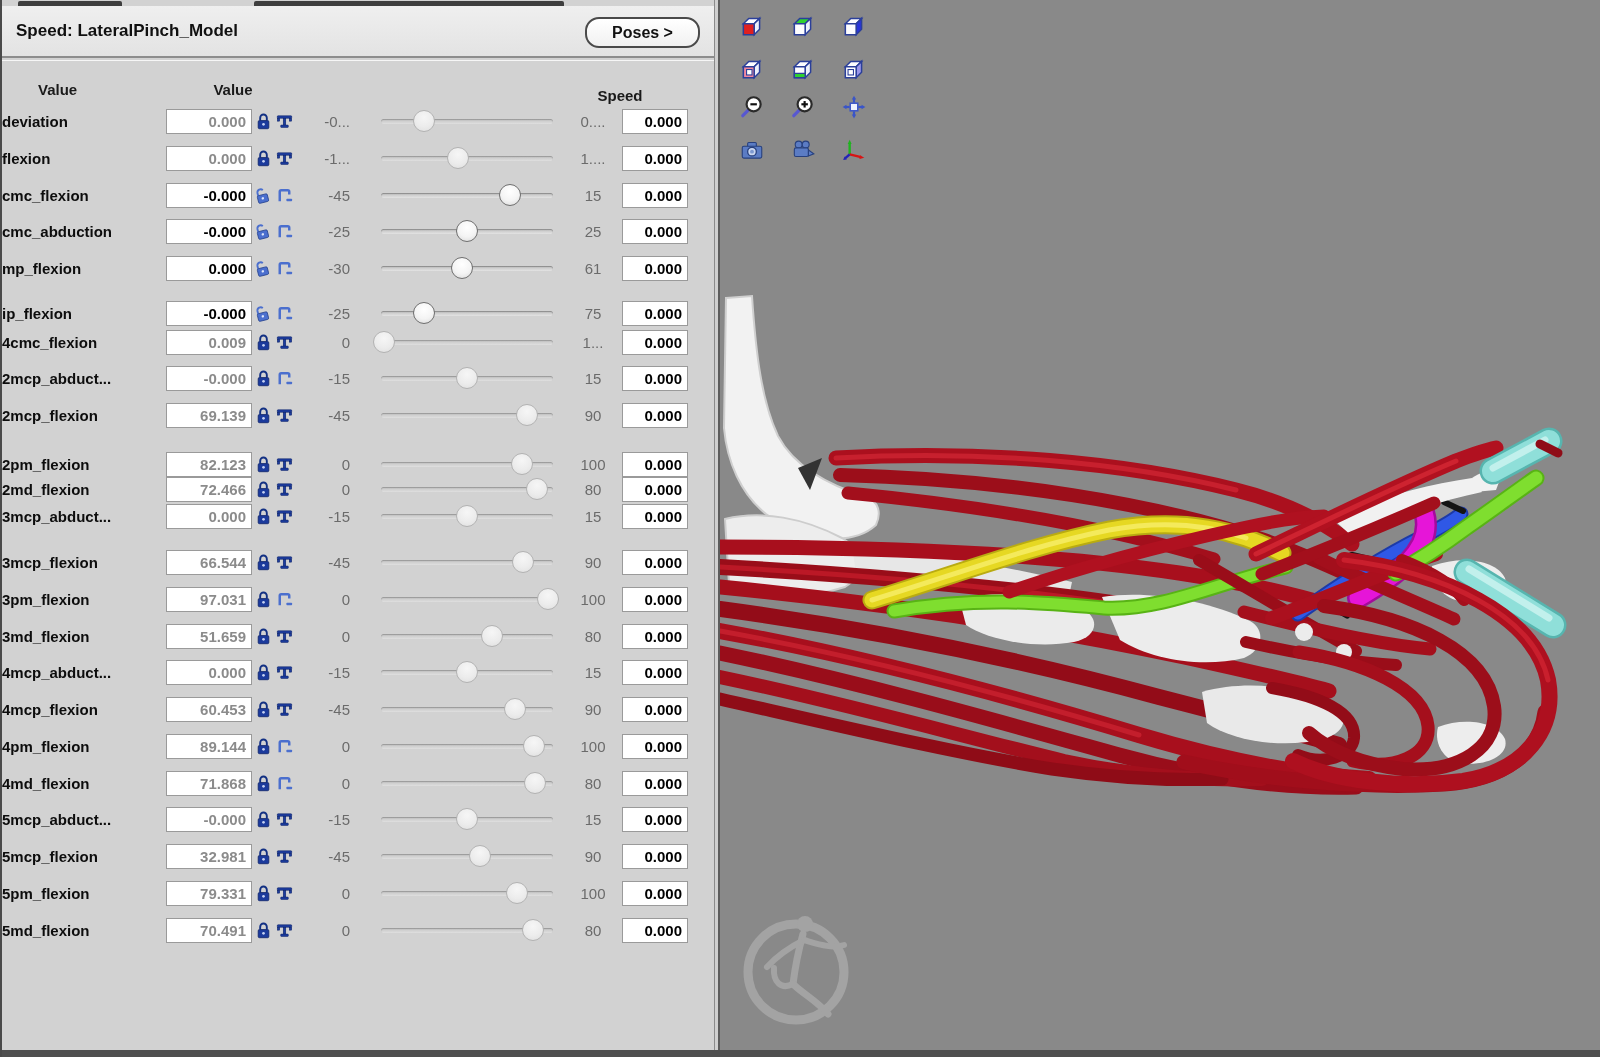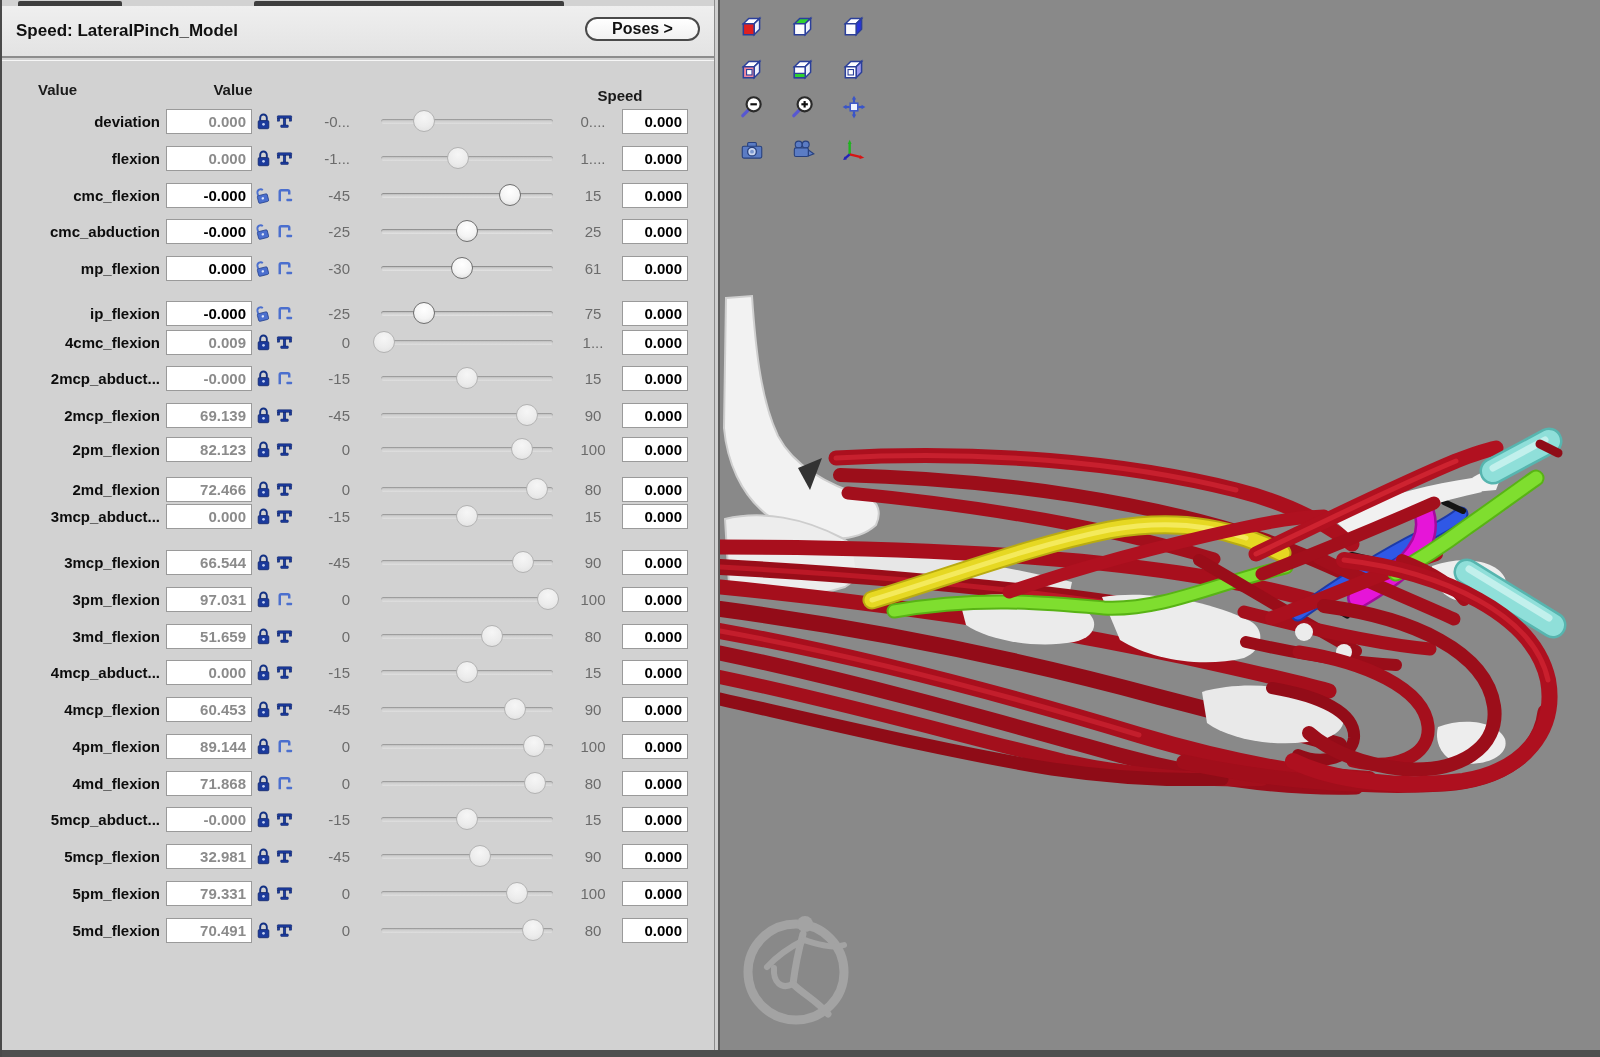--- a/index.html
+++ b/index.html
@@ -9,35 +9,35 @@
          border-left:2px solid #4a4a4a; background:#d2d2d2; }
 
   
   .left-panel { position:absolute; left:0; top:0; width:712px; height:1050px; background:#d2d2d2; }
   .tab-strip { position:absolute; top:1px; height:5px; background:#3e3e3e; border-radius:2px 2px 0 0; }
   .strip1 { left:16px; width:104px; }
   .strip2 { left:252px; width:310px; }
   .title-bar { position:absolute; left:0; top:6px; width:712px; height:52px;
                background:linear-gradient(#efefef,#e3e3e3); border-bottom:2px solid #8d8d8d; }
   .title { position:absolute; left:14px; top:15px; font-size:17px; font-weight:bold; color:#101010; }
-  .poses-btn { position:absolute; left:583px; top:11px; width:115px; height:24px;
+  .poses-btn { position:absolute; left:583px; top:11px; width:115px; height:31px;
                border:2.5px solid #4a4a4a; border-radius:14px; background:linear-gradient(#ffffff,#f1f1f1);
                font-family:"Liberation Sans", sans-serif; font-size:16px; font-weight:bold; color:#111; cursor:pointer; }
   .table-area { position:absolute; left:0; top:60px; width:712px; height:990px;
                 background:#d2d2d2; border-top:1px solid #f6f6f6; }
   .col-headers { position:absolute; left:0; top:20px; width:712px; height:20px;
                  font-size:15px; font-weight:bold; color:#1a1a1a; }
   .h-name  { position:absolute; left:36px; }
   .h-value { position:absolute; left:183px; width:96px; text-align:center; }
   .h-speed { position:absolute; left:583px; width:70px; text-align:center;margin-top:6px; }
 
   #rows { position:absolute; left:0; top:42px; width:712px; }
   .row { position:absolute; left:0; width:712px; height:37px; }
   .c-name { position:absolute; left:0; top:0; width:158px; height:37px; line-height:37px;
-            text-align:right; font-size:15px; font-weight:bold; color:#0d0d0d;
+            font-size:15px; font-weight:bold; color:#0d0d0d;
             white-space:nowrap; overflow:hidden; }
   .c-value { position:absolute; left:164px; top:6px; width:86px; height:25px;
              border:1px solid #9a9a9a; background:#fff; font-family:"Liberation Sans", sans-serif;
              font-size:15px; font-weight:bold; color:#000; text-align:right; padding:0 5px; }
   .c-value.locked { color:#8b8b8b; }
   .ic { position:absolute; top:9px; width:19px; height:19px; cursor:pointer; }
   .ic svg { width:100%; height:100%; display:block; }
   .ic.lock  { left:252px; }
   .ic.clamp { left:273px; }
   .c-min { position:absolute; left:296px; top:0; width:52px; height:37px; line-height:37px;
@@ -377,21 +377,21 @@
               </svg>
     </span>
     <span class="c-min">-45</span>
     <div class="slider disabled">
       <div class="track"></div>
       <div class="knob" style="left: 153.512px;"></div>
     </div>
     <span class="c-max">90</span>
     <input class="c-speed" readonly="" value="0.000" style="">
   </div>
-          <div class="row" style="top: 328px; padding-left: 16px;">
+          <div class="row" style="top: 343px; padding-left: 16px;">
     <span class="c-name">2pm_flexion</span>
     <input class="c-value locked" readonly="" value="82.123" style="">
     <span class="ic lock">
       <svg viewBox="0 0 18 20">
                 <use class="u-lock" href="#sym-lock-closed" xlink:href="#sym-lock-closed"></use>
               </svg>
     </span>
     <span class="ic clamp">
       <svg viewBox="0 0 20 20">
                 <use class="u-clamp" href="#sym-clamp-closed" xlink:href="#sym-clamp-closed"></use>

